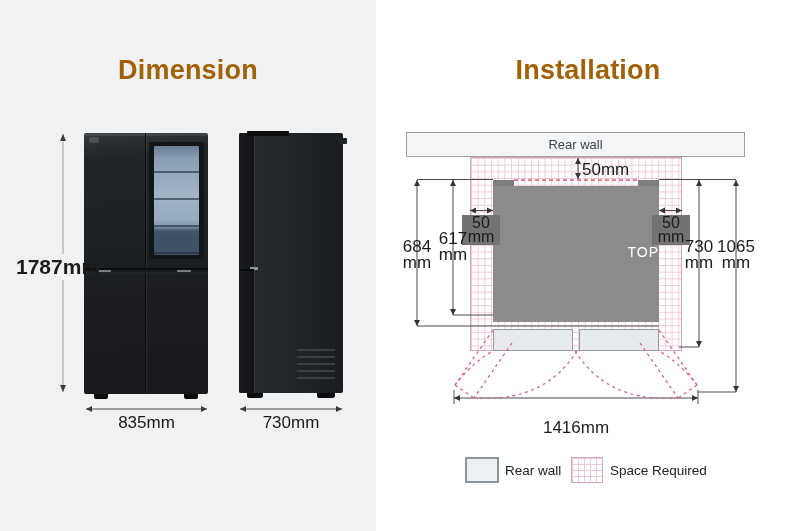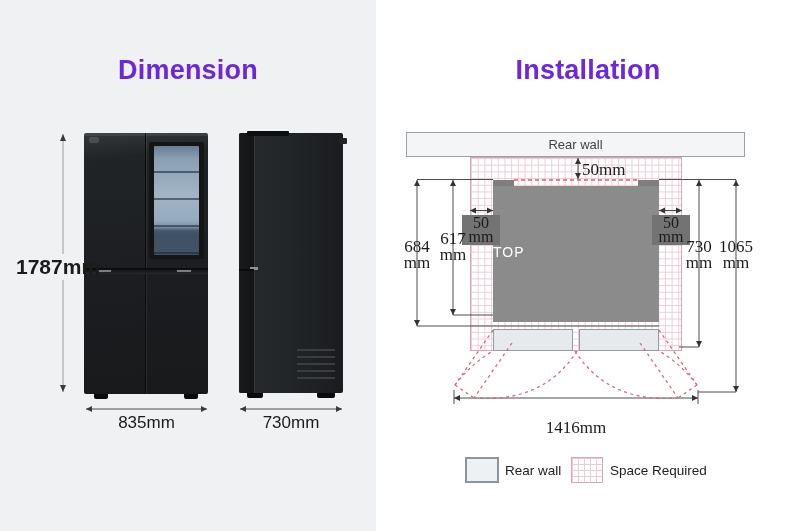--- a/index.html
+++ b/index.html
@@ -2,22 +2,22 @@
 <html><head>
 <meta charset="utf-8">
 <style>
   html,body{margin:0;padding:0;width:800px;height:531px;overflow:hidden;
     font-family:"Liberation Sans","DejaVu Sans",sans-serif;}
   .page{position:relative;width:800px;height:531px;display:flex;}
   .panel{position:relative;width:400px;height:531px;}
   .panel.left{background:#f0f1f2;}
   .panel.right{background:#ffffff;padding-left:48px;}
   .title{position:absolute;top:55px;left:0;width:100%;text-align:center;
-    font-size:27px;font-weight:700;color:#6d28d9;letter-spacing:.2px;}
-  .abs{position:absolute;font-family:Liberation Serif, serif;}
+    font-size:27px;font-weight:700;color:#a16207;letter-spacing:.2px;}
+  .abs{position:absolute;}
   svg.overlay{position:absolute;left:0;top:0;width:400px;height:531px;pointer-events:none;}
 
   
   .fridge-front{position:absolute;left:84px;top:133px;width:124px;height:261px;
     background:linear-gradient(175deg,#34383b 0%,#212427 10%,#1b1d20 60%,#17191b 100%);
     border-radius:2px;}
   .fridge-front .top-cap{position:absolute;left:0;top:0;width:100%;height:3px;
     background:rgba(255,255,255,.08);border-radius:2px 2px 0 0;}
   .lg-logo{position:absolute;left:5px;top:4px;width:10px;height:6px;
     background:rgba(255,255,255,.14);border-radius:2px;}
@@ -58,21 +58,21 @@
     background:#f3f5f7;border:1px solid #9aa0a5;box-sizing:border-box;}
   .rear-wall-bar .lbl{width:100%;text-align:center;line-height:23px;font-size:13px;color:#404346;}
   .grid-bg{background-color:#ffffff;
     background-image:linear-gradient(to right,#eccbd6 1px,rgba(0,0,0,0) 1px),
                      linear-gradient(to bottom,#eccbd6 1px,rgba(0,0,0,0) 1px);
     background-size:6.7px 6.7px;}
   .space-area{position:absolute;left:94px;top:157px;width:212px;height:194px;
     border:1px solid #d6a6b4;box-sizing:border-box;}
   .tab{position:absolute;width:21px;height:7px;background:#7e7e7e;}
   .topview-body{position:absolute;left:117px;top:186px;width:166px;height:136px;background:#8b8b8b;}
-  .topview-body .lbl{position:absolute;left:0;top:58px;width:100%;text-align:left;
+  .topview-body .lbl{position:absolute;left:0;top:58px;width:100%;text-align:right;
     color:#ffffff;font-size:14px;letter-spacing:1px;}
   .door{position:absolute;top:329px;width:80px;height:22px;background:#e7eaed;
     border:1px solid #939aa0;box-sizing:border-box;}
   .stack{line-height:16px;}
   .stack span{display:block;}
   .clr50{font-size:16px;line-height:14px;background:#737373;padding:1px 0;}
   .legend-swatch{position:absolute;top:457px;height:26px;box-sizing:border-box;}
   .legend-label{position:absolute;top:463px;font-size:13.5px;color:#222;}
 </style>
 </head>

